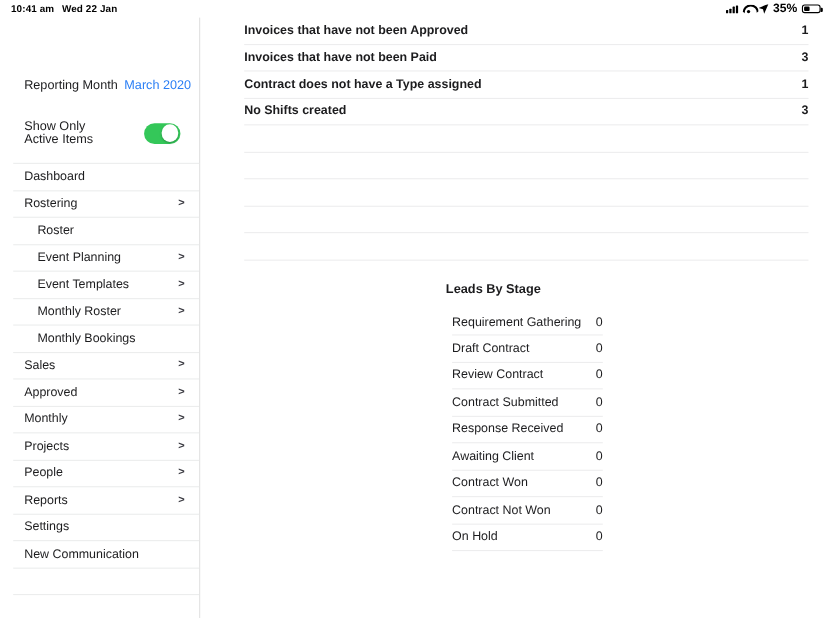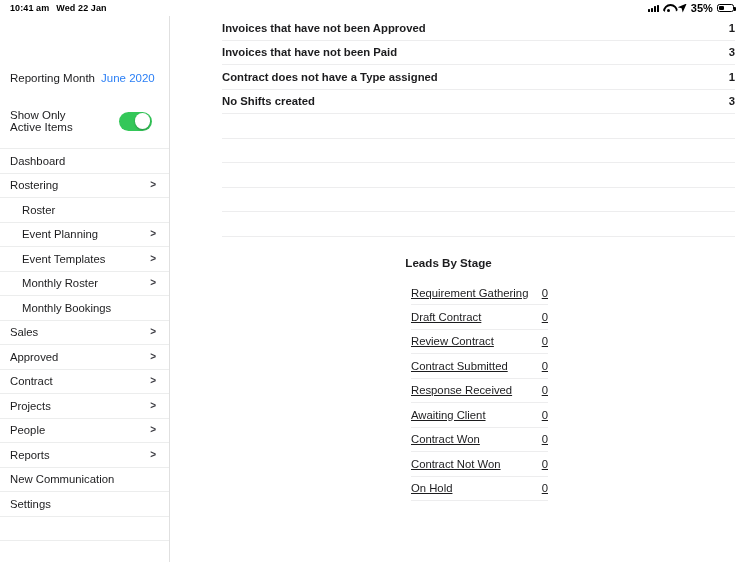--- a/index.html
+++ b/index.html
@@ -8,21 +8,21 @@
     background: #ffffff;
     font-family: "Liberation Sans", sans-serif;
     -webkit-font-smoothing: antialiased;
   }
   #app { position: relative; width: 750px; height: 562px; overflow: hidden; background:#fff; }
 
   
   .statusbar {
     position: absolute; top: 0; left: 0; width: 750px; height: 16px;
     display: flex; align-items: center; justify-content: space-between;
-    padding: 0 16px 0 10px;
+    padding: 0 4px 0 10px;
     font-size: 9px; color: #000; letter-spacing: 0.1px;
   }
   .sb-left { display: flex; align-items: center; gap: 7px; font-weight: 600; font-size: 9px;}
   .sb-right { display: flex; align-items: center; gap: 4px; font-weight: 600; font-size: 11px;}
   .sig { display: inline-flex; align-items: flex-end; gap: 1px; height: 8px; }
   .sig i { display:block; width: 2px; background: #000; border-radius: .5px; }
   .sig i:nth-child(1){ height: 3px; }
   .sig i:nth-child(2){ height: 4.5px; }
   .sig i:nth-child(3){ height: 6px; }
   .sig i:nth-child(4){ height: 7.5px; }
@@ -41,21 +41,21 @@
     content:""; position:absolute; inset:0;
     background:#000;
     clip-path: polygon(100% 0, 0 42%, 44% 54%, 56% 100%);
   }
   .batt { position: relative; width: 17px; height: 8px; border: 1px solid #000; border-radius: 2.5px; }
   .batt::after { content:""; position:absolute; right:-3px; top:2px; width:1.6px; height:4px; background:#000; border-radius:0 1px 1px 0; }
   .batt i { position:absolute; left:1px; top:1px; bottom:1px; width: 5px; background:#000; border-radius:1px; display:block; }
 
   
   .sidebar {
-    position: absolute; top: 16px; left: 0; width: 170px; height: 546px;
+    position: absolute; top: 16px; left: 12px; width: 170px; height: 546px;
     background: #fff; border-right: 1px solid #e0e0e0;
   }
   .side-top { height: 46px; }
   .report-row {
     height: 31px; display: flex; align-items: center; padding-left: 10px;
     font-size: 11.5px; color: #1c1c1e;
   }
   .report-row .month { color: #2b7ff5; margin-left: 6px; }
   .spacer-sm { height: 13px; }
   .toggle-row {
@@ -119,21 +119,21 @@
   .leads { margin-top: 19px; }
   .leads-title {
     text-align: center; font-size: 11.6px; font-weight: 700; color: #1c1c1e;
     margin-bottom: 12px;
     padding-right: 60px;
   }
   .leads-list { width: 137px; margin: 0 auto; margin-right: 0; padding-left: 0; margin-left: 204px; }
   .lead-row {
     height: 24.5px; display: flex; align-items: center; justify-content: space-between;
     border-bottom: 1px solid #ededee;
-    font-size: 11.3px; color: #1c1c1e; text-decoration: underline;
+    font-size: 11.3px; color: #1c1c1e;
   }
   .lead-row:first-child { border-top: 1px solid transparent; }
 </style>
 </head>
 <body>
 
 <div id="app">
 
   <div class="statusbar">
     <div class="sb-left">
@@ -154,21 +154,21 @@
           <i></i>
         </span>
     </div>
   </div>
 
   <div class="sidebar">
     <div class="side-top"></div>
 
     <div class="report-row">
       <span>Reporting Month</span>
-      <span class="month">June 2020</span>
+      <span class="month">March 2020</span>
     </div>
 
     <div class="spacer-sm"></div>
 
     <div class="toggle-row">
       <span>Show Only Active Items</span>
       <span class="switch">
           <span class="knob"></span>
         </span>
     </div>
@@ -203,40 +203,40 @@
         </div>
         <div class="nav-item lvl0">
           <span>Sales</span>
           <span class="chev">&gt;</span>
         </div>
         <div class="nav-item lvl0">
           <span>Approved</span>
           <span class="chev">&gt;</span>
         </div>
         <div class="nav-item lvl0">
-          <span>Contract</span>
+          <span>Monthly</span>
           <span class="chev">&gt;</span>
         </div>
         <div class="nav-item lvl0">
           <span>Projects</span>
           <span class="chev">&gt;</span>
         </div>
         <div class="nav-item lvl0">
           <span>People</span>
           <span class="chev">&gt;</span>
         </div>
         <div class="nav-item lvl0">
           <span>Reports</span>
           <span class="chev">&gt;</span>
         </div>
         <div class="nav-item lvl0">
+          <span>Settings</span>
+        </div>
+        <div class="nav-item lvl0">
           <span>New Communication</span>
-        </div>
-        <div class="nav-item lvl0">
-          <span>Settings</span>
         </div>
         <div class="nav-item lvl0 blank">
           <span></span>
         </div>
         <div class="nav-item lvl0 blank">
           <span></span>
         </div>
       </div>
   </div>
 

